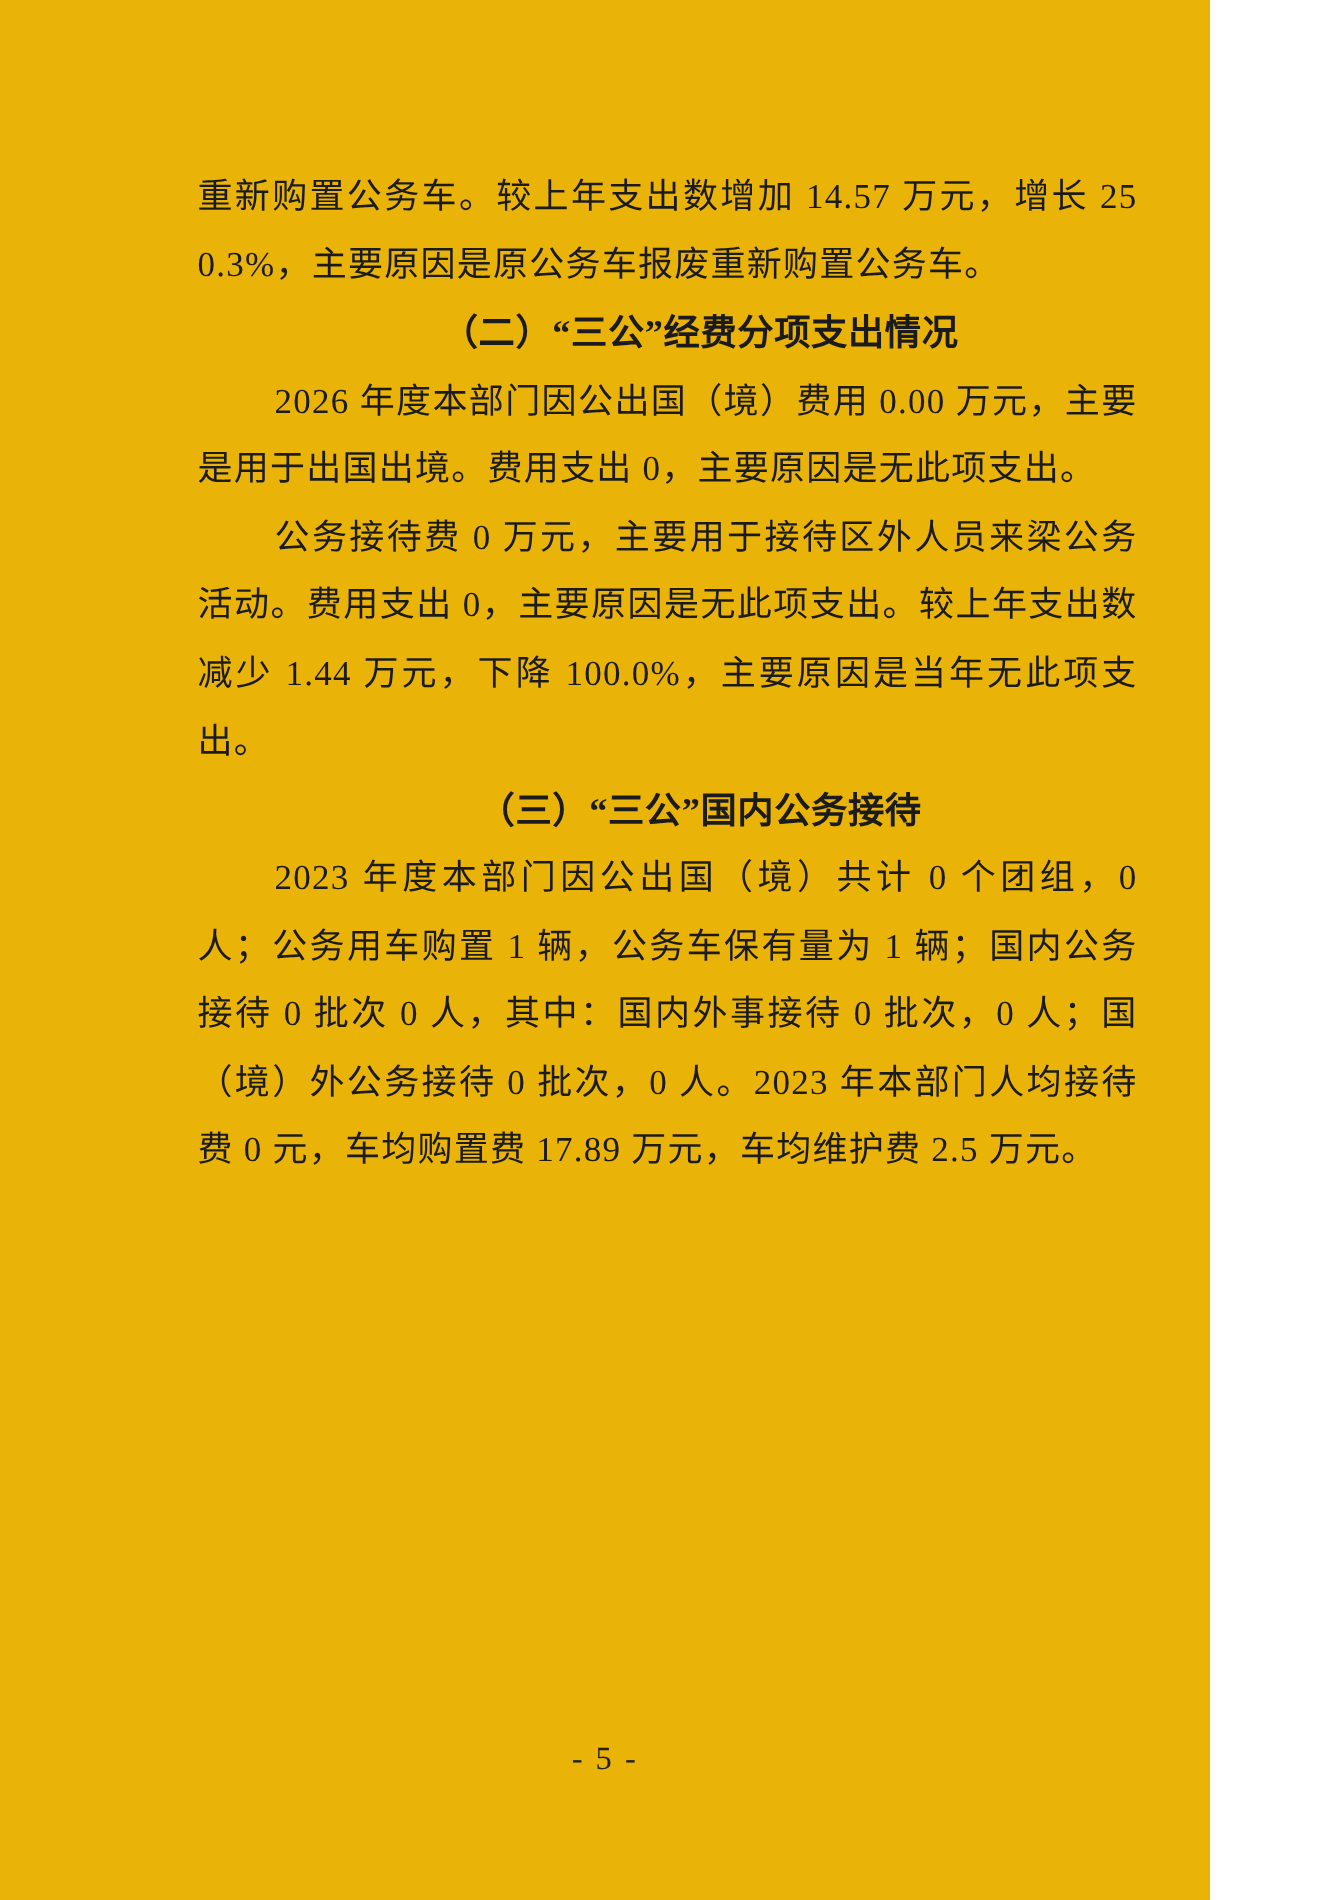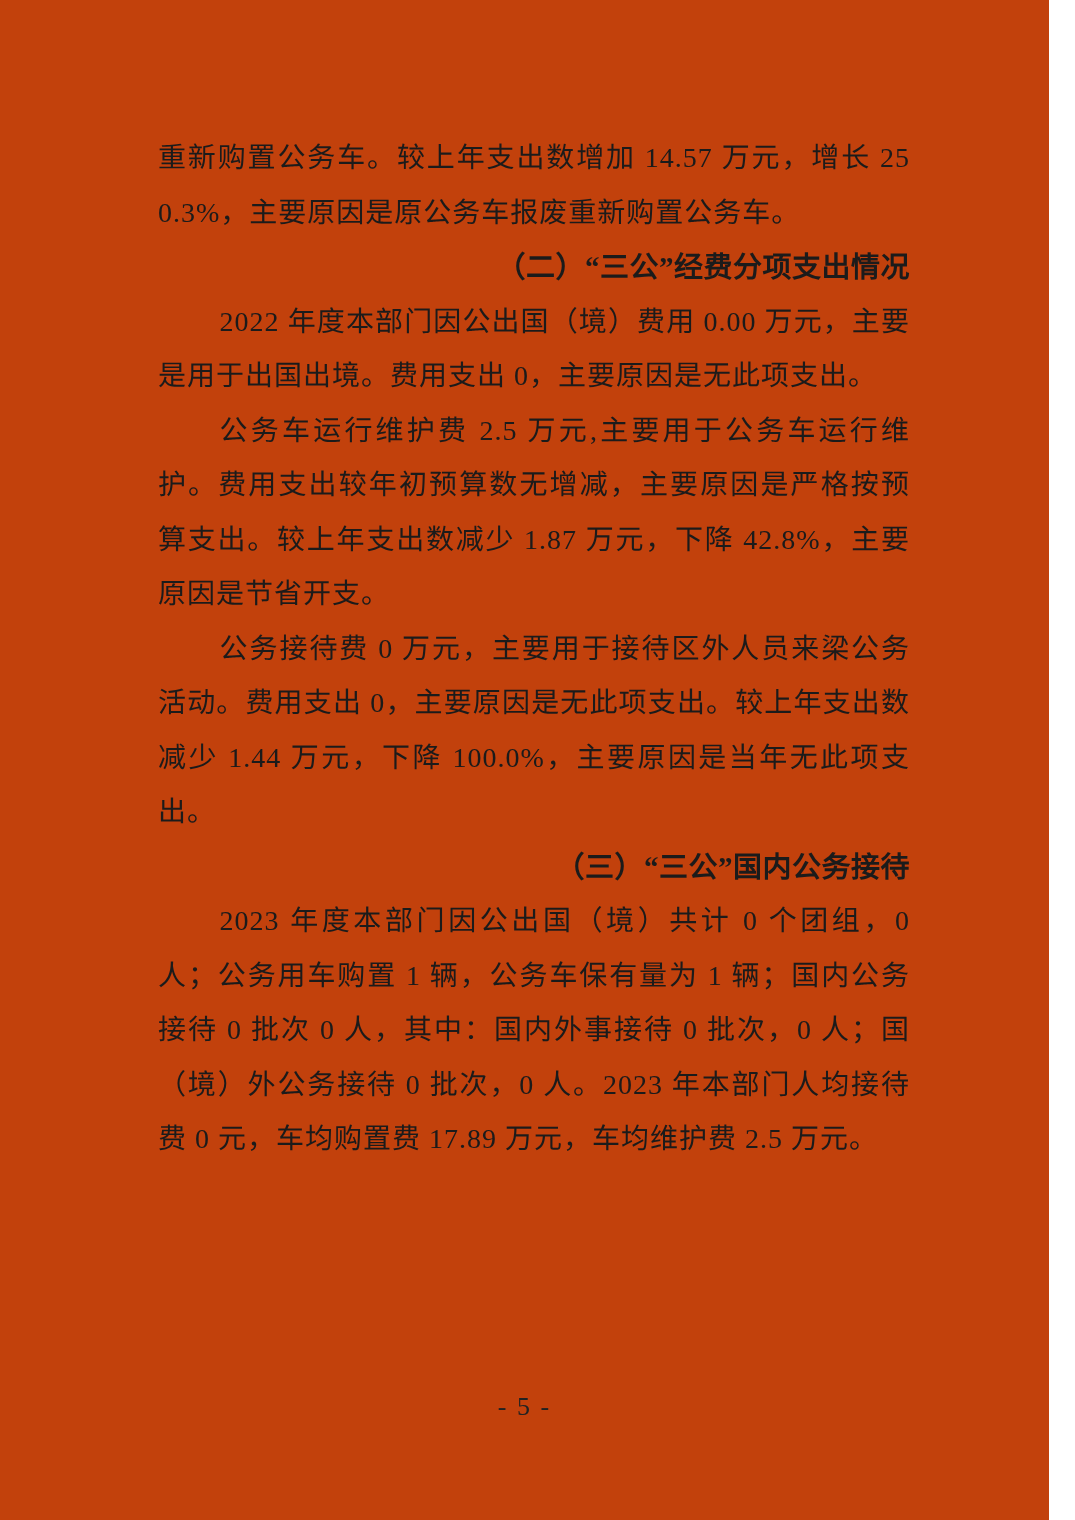--- a/index.html
+++ b/index.html
@@ -2,23 +2,23 @@
 <html lang="zh-CN"><head>
 <meta charset="utf-8">
 <style>
   html, body {
     margin: 0;
     padding: 0;
     background: #ffffff;
   }
   .page {
     position: relative;
-    width: 1049px;
+    width: 968px;
     height: 1520px;
-    background: #c2410c;
+    background: #eab308;
     overflow: hidden;
     font-family: "Liberation Serif", "DejaVu Serif", serif;
     color: #1b1b1b;
   }
   .content {
     position: absolute;
     left: 158px;
     top: 131px;
     width: 752px;
   }
@@ -30,21 +30,21 @@
     text-align: justify;
     text-justify: inter-ideograph;
     word-break: break-all;
   }
   .para.indent {
     text-indent: 2.2em;
   }
   .para.heading {
     font-weight: bold;
     font-size: 29px;
-    text-align: right;
+    text-align: center;
     text-indent: 1.8em;
     letter-spacing: 0.5px;
   }
   .footer {
     position: absolute;
     left: 0;
     right: 0;
     top: 1392px;
     text-align: center;
     font-size: 26px;
@@ -52,21 +52,20 @@
     color: #222222;
   }
 </style>
 </head>
 <body>
 
 <div class="page">
   <div class="content">
     <p class="para">重新购置公务车。较上年支出数增加 14.57 万元，增长 250.3%，主要原因是原公务车报废重新购置公务车。</p>
     <p class="para heading">（二）“三公”经费分项支出情况</p>
-    <p class="para indent">2022 年度本部门因公出国（境）费用 0.00 万元，主要是用于出国出境。费用支出 0，主要原因是无此项支出。</p>
-    <p class="para indent">公务车运行维护费 2.5 万元,主要用于公务车运行维护。费用支出较年初预算数无增减，主要原因是严格按预算支出。较上年支出数减少 1.87 万元，下降 42.8%，主要原因是节省开支。</p>
+    <p class="para indent">2026 年度本部门因公出国（境）费用 0.00 万元，主要是用于出国出境。费用支出 0，主要原因是无此项支出。</p>
     <p class="para indent">公务接待费 0 万元，主要用于接待区外人员来梁公务活动。费用支出 0，主要原因是无此项支出。较上年支出数减少 1.44 万元，下降 100.0%，主要原因是当年无此项支出。</p>
     <p class="para heading">（三）“三公”国内公务接待</p>
     <p class="para indent">2023 年度本部门因公出国（境）共计 0 个团组，0 人；公务用车购置 1 辆，公务车保有量为 1 辆；国内公务接待 0 批次 0 人，其中：国内外事接待 0 批次，0 人；国（境）外公务接待 0 批次，0 人。2023 年本部门人均接待费 0 元，车均购置费 17.89 万元，车均维护费 2.5 万元。</p>
   </div>
 
   <div class="footer">- 5 -</div>
 </div>
 
 </body></html>

